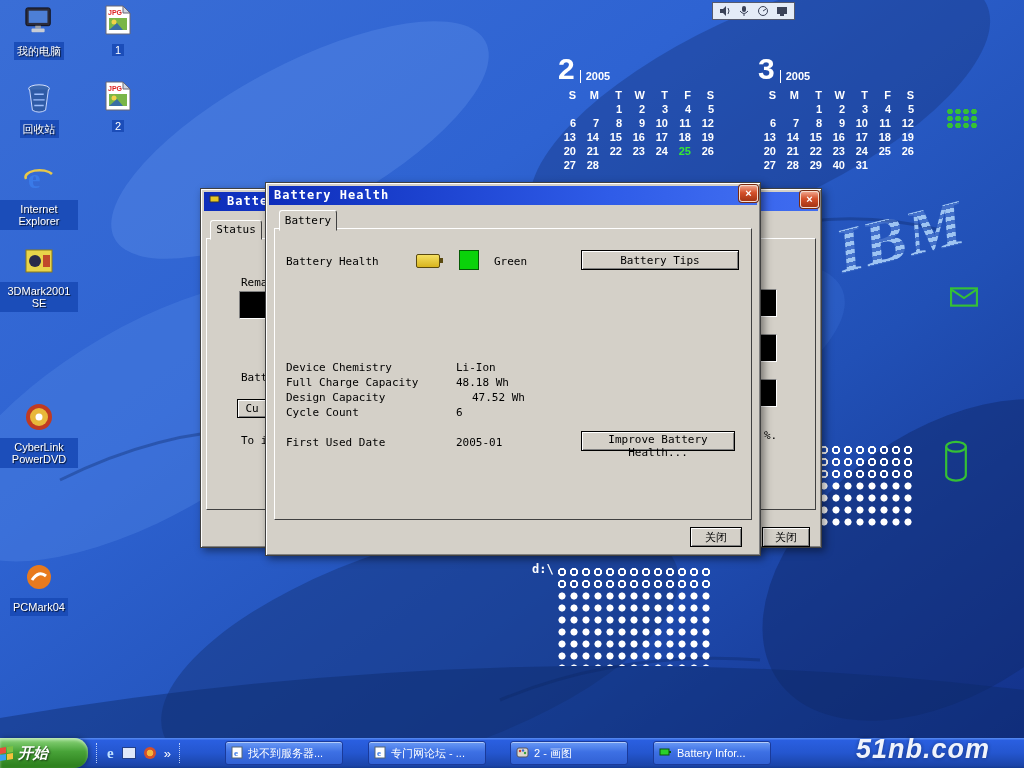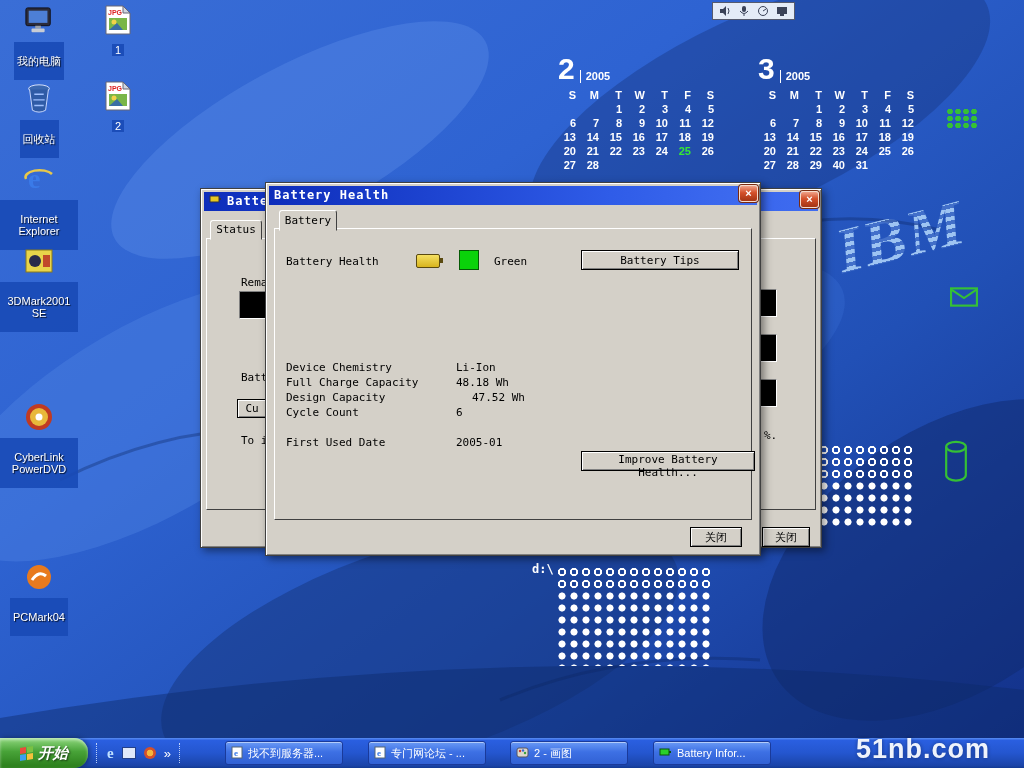--- a/index.html
+++ b/index.html
@@ -3,21 +3,21 @@
 <meta charset="utf-8">
 <style>
   html,body{margin:0;padding:0;}
   body{width:1024px;height:768px;overflow:hidden;font-family:"Liberation Sans",sans-serif;}
   #desktop{position:relative;width:1024px;height:768px;overflow:hidden;background:#2e63d2;}
   .abs{position:absolute;}
 
   
   .deskicon{position:absolute;left:0;width:78px;text-align:center;cursor:pointer;z-index:2;}
   .deskicon .ic{display:inline-block;}
-  .deskicon .lbl{display:inline-block;margin-top:2px;padding:13px 3px;font-size:11px;line-height:12px;color:#fff;
+  .deskicon .lbl{display:inline-block;margin-top:2px;padding:3px 3px;font-size:11px;line-height:12px;color:#fff;
     background:rgba(24,74,182,.9);text-shadow:1px 1px 1px rgba(0,0,0,.8);}
   .fileicon{position:absolute;left:92px;width:52px;text-align:center;cursor:pointer;z-index:2;}
 
   
   .cal{position:absolute;color:#fff;z-index:2;}
   .cal-top{display:flex;align-items:flex-end;}
   .cal-month{font-size:30px;line-height:28px;font-weight:bold;}
   .cal-year{font-size:11px;font-weight:bold;border-left:1px solid #fff;padding-left:5px;margin-left:5px;line-height:13px;}
   .cal-grid{display:grid;grid-template-columns:repeat(7,23px);margin-top:5px;}
   .cal-cell{font-size:11px;line-height:14px;font-weight:bold;text-align:right;padding-right:5px;color:#fff;}
@@ -65,42 +65,42 @@
 
   
   .minibar{position:absolute;display:flex;align-items:center;gap:7px;padding:1px 6px;background:#e4ebf7;border:1px solid #555a6e;z-index:2;}
 
   
   #taskbar{position:absolute;left:0;top:738px;width:1024px;height:30px;z-index:50;
       background:linear-gradient(180deg,#5a8ff5 0%,#2a5fe0 8%,#2456cf 50%,#1b44a8 92%,#123a92 100%);}
   .startbtn{position:absolute;left:0;top:0;width:88px;height:30px;border-radius:0 14px 14px 0;cursor:pointer;
       background:linear-gradient(180deg,#8fd87e 0%,#48a338 45%,#2f831f 90%);
       box-shadow:inset 0 2px 3px rgba(255,255,255,.45),2px 0 5px rgba(0,0,0,.35);
-      display:flex;align-items:center;gap:5px;padding-left:20px;box-sizing:border-box;
+      display:flex;align-items:center;gap:5px;padding-left:0;box-sizing:border-box;
       color:#fff;font-weight:bold;font-style:italic;font-size:15px;text-shadow:1px 1px 2px rgba(0,0,0,.6);}
   .flag{display:grid;grid-template-columns:6px 6px;grid-template-rows:6px 6px;gap:1px;transform:skewY(-8deg);}
   .flag span{display:block;}
   .ql{position:absolute;top:3px;height:24px;display:flex;align-items:center;gap:8px;color:#fff;}
   .qlsep{width:2px;height:20px;border-left:1px dotted #bcd0f8;}
   .chev::before{content:"\00BB";font-size:13px;color:#fff;}
   .taskbtn{position:absolute;top:3px;width:118px;height:24px;border-radius:3px;cursor:pointer;
       background:linear-gradient(180deg,#6a9af6 0%,#3d70e4 45%,#3161d4 100%);
       border:1px solid #1a3a9a;box-shadow:inset 0 1px 0 rgba(255,255,255,.5);
       display:flex;align-items:center;gap:5px;padding:0 5px;box-sizing:border-box;
       color:#fff;font-size:11px;white-space:nowrap;overflow:hidden;}
   .tray{position:absolute;left:795px;top:0;width:229px;height:30px;
       background:linear-gradient(180deg,#3a74ec,#1d4cb4);border-left:1px solid #9ab8f0;
       box-shadow:inset 3px 0 4px rgba(0,0,0,.35);display:flex;align-items:center;gap:8px;
       padding-left:12px;box-sizing:border-box;color:#fff;font-size:11px;font-weight:bold;}
   .battpill{display:flex;align-items:center;gap:4px;background:#000d2e;border:1px solid #3a66d8;border-radius:2px;
       padding:1px 6px;font-size:11px;color:#fff;cursor:pointer;}
   .battpill .bicon{display:inline-block;width:12px;height:7px;background:#2ad02a;border:1px solid #0a520a;position:relative;}
   .battpill .bicon::after{content:"";position:absolute;right:-3px;top:1px;width:2px;height:3px;background:#0a520a;}
   .watermark{position:absolute;left:856px;top:734px;z-index:60;color:#fff;opacity:.93;
-      font-size:27px;line-height:30px;font-weight:bold;letter-spacing:1px;text-shadow:0 0 4px rgba(0,0,0,.4);}
+      font-size:27px;line-height:30px;font-weight:bold;letter-spacing:1px;text-shadow:0 0 4px rgba(0,0,0,.4);font-style:italic;}
 
   .dlabel{position:absolute;color:#fff;font-family:"DejaVu Sans Mono",monospace;font-size:12px;font-weight:bold;z-index:2;}
 </style>
 </head>
 <body>
 
 <div id="desktop">
 
   <svg class="abs" style="left:0;top:0;z-index:0" width="1024" height="768" viewBox="0 0 1024 768">
     <defs>
@@ -402,21 +402,21 @@
     <span class="mono" style="left:190px;top:178px">Li-Ion</span>
     <span class="mono" style="left:20px;top:193px">Full Charge Capacity</span>
     <span class="mono" style="left:190px;top:193px">48.18 Wh</span>
     <span class="mono" style="left:20px;top:208px">Design Capacity</span>
     <span class="mono" style="left:206px;top:208px">47.52 Wh</span>
     <span class="mono" style="left:20px;top:223px">Cycle Count</span>
     <span class="mono" style="left:190px;top:223px">6</span>
     <span class="mono" style="left:20px;top:253px">First Used Date</span>
     <span class="mono" style="left:190px;top:253px">2005-01</span>
 
-    <button class="btn95" style="position:absolute;left:315px;top:268px;width:174px;height:20px">Improve Battery Health...</button>
+    <button class="btn95" style="position:absolute;left:315px;top:248px;width:154px;height:20px">Improve Battery Health...</button>
 
     <button class="btn95" style="position:absolute;left:424px;top:344px;width:52px;height:20px;font-family:'Liberation Sans',sans-serif">关闭</button>
   </div>
 
   <div id="taskbar">
     <div class="startbtn">
       <span class="flag">
         <span style="background:#e84c3c"></span>
           <span style="background:#7ac143"></span>
         <span style="background:#3aa0f0"></span>

